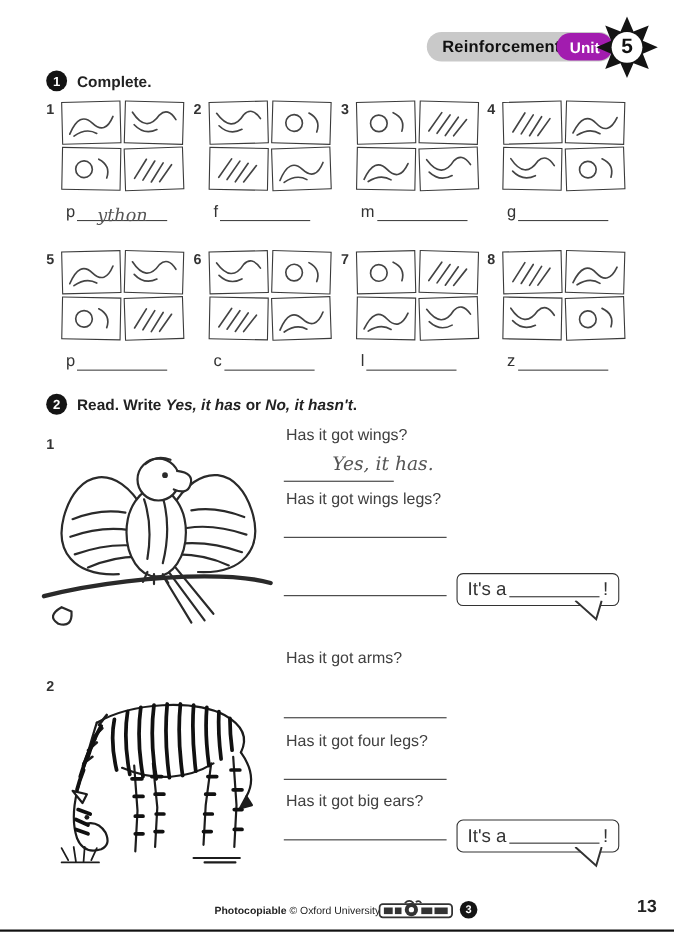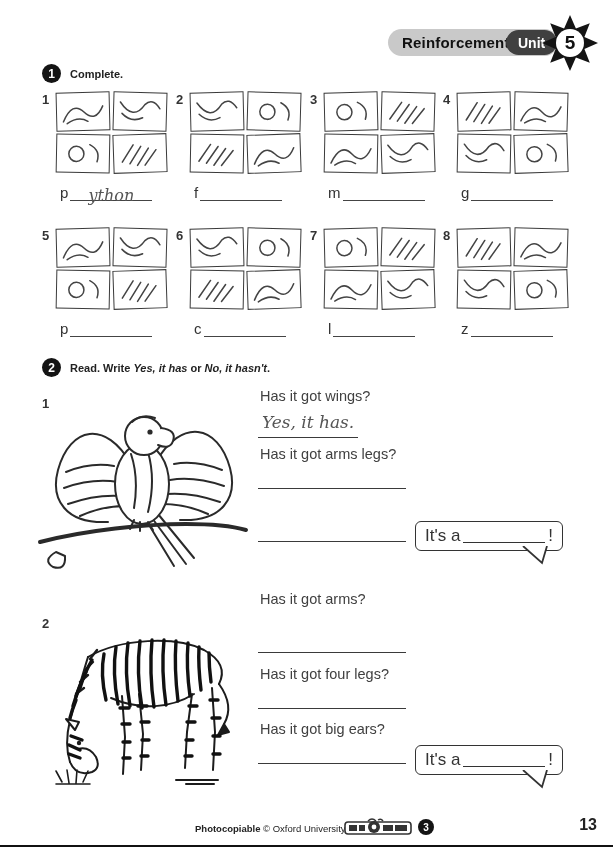--- a/index.html
+++ b/index.html
@@ -3,31 +3,31 @@
 <meta charset="utf-8">
 <style>
   html,body{margin:0;padding:0;background:#fff;}
   .page{position:relative;width:613px;height:860px;background:#ffffff;overflow:hidden;
         font-family:"Liberation Sans",sans-serif;color:#333;}
 
   
   .hdr-pill{position:absolute;left:388px;top:29px;width:170px;height:27px;background:#c9c9c9;
             border-radius:14px;display:flex;align-items:center;padding-left:14px;box-sizing:border-box;}
   .hdr-title{font-weight:bold;font-size:15px;color:#111;letter-spacing:.2px;}
-  .unit-box{position:absolute;left:506px;top:30px;height:25px;padding:0 12px;background:#404040;
+  .unit-box{position:absolute;left:506px;top:30px;height:25px;padding:0 12px;background:#a21caf;
             border-radius:13px;color:#fff;font-weight:bold;font-size:14px;display:flex;align-items:center;z-index:2;}
   .star-wrap{position:absolute;left:541px;top:14px;width:58px;height:58px;z-index:3;}
   .star-num{position:absolute;left:0;top:0;width:58px;height:58px;display:flex;align-items:center;
             justify-content:center;font-weight:bold;font-size:19px;color:#111;}
 
   
   .ex-head{position:absolute;display:flex;align-items:center;gap:9px;}
   .ex-circle{width:19px;height:19px;border-radius:50%;background:#141414;color:#fff;font-weight:bold;
              font-size:12px;display:flex;align-items:center;justify-content:center;flex:0 0 auto;}
-  .ex-title{font-weight:bold;font-size:11px;color:#222;text-align:right;}
+  .ex-title{font-weight:bold;font-size:14px;color:#222;text-align:right;}
   .ex-title i{font-style:italic;margin-top:39px;}
 
   
   .puzzle{position:absolute;width:120px;}
   .pz-num{position:absolute;left:-14px;top:0;font-weight:bold;font-size:13px;color:#333;}
   .pz-grid{display:grid;grid-template-columns:54px 54px;grid-template-rows:39px 39px;gap:3px;}
   .pz-tile{border:1.6px solid #3a3a3a;background:#fff;display:flex;align-items:center;justify-content:center;}
   .pz-tile:nth-child(1){transform:rotate(-1.4deg);}
   .pz-tile:nth-child(2){transform:rotate(1.6deg);}
   .pz-tile:nth-child(3){transform:rotate(1.1deg);}
@@ -360,23 +360,23 @@
         <circle cx="108" cy="44" r="19" fill="#fff"></circle>
         <path d="M96,30 q10,-9 23,-4"></path>
         <path d="M125,36 q16,2 12,13 q-3,9 -15,4" fill="#fff"></path>
         <circle cx="114" cy="40" r="2.6" fill="#2a2a2a" stroke="none"></circle>
         <path d="M98,128 l-4,9 M104,130 l0,9 M112,130 l5,8"></path>
       </g>
     </svg>
   </div>
 
   <span class="q-text" style="top:388px;">Has it got wings?</span>
-  <span class="hand-ans" style="top:412px;">Yes, it has.</span>
+  <span class="hand-ans" style="top:412px;margin-left:40px;">Yes, it has.</span>
   <div class="hand-ans-line" style="top:437px;"></div>
-  <span class="q-text" style="top:446px;">Has it got arms legs?</span>
+  <span class="q-text" style="top:446px;">Has it got wings legs?</span>
   <div class="ans-line" style="top:468px;"></div>
   <div class="ans-line" style="top:521px;"></div>
 
   <div class="bubble" style="top:521px;">
     <span class="bubble-text">It's a</span>
     <span class="bubble-blank"></span>
     <span class="bubble-text">!</span>
     <svg class="bubble-tail" width="28" height="20" viewBox="0 0 28 20">
       <path d="M3,0 L22,17 L27,0 Z" fill="#fff" stroke="none"></path>
       <path d="M3,0 L22,17 L27,0" fill="none" stroke="#333" stroke-width="1.8"></path>

